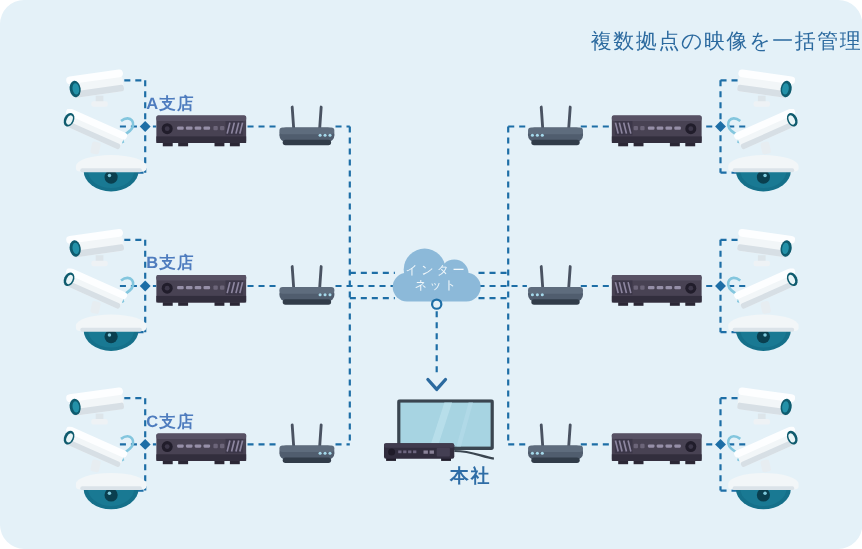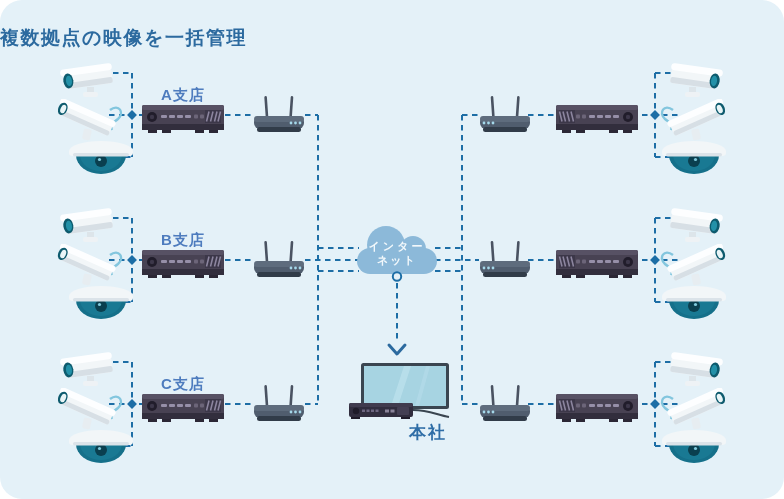--- a/index.html
+++ b/index.html
@@ -3,28 +3,28 @@
 <meta charset="utf-8">
 <style>
   :root{
     --page-bg:#ffffff; --card-bg:#e4f1f8; --line:#1d6ea6; --title:#2c6a9f;
     --site-label:#4e7cbe; --hq-label:#2e6da6; --cloud:#8cb9d9; --cloud-text:#f2f8fb;
   }
   *{margin:0;padding:0;box-sizing:border-box}
   body{font-family:"Liberation Sans",sans-serif;background:var(--page-bg)}
   .stage{position:relative;width:784px;height:499px;background:var(--page-bg);overflow:hidden}
   .card{position:absolute;inset:0;background:var(--card-bg);border-radius:22px}
-  .title{position:absolute;top:25px;left:0;width:784px;text-align:left;
-    font-size:19px;font-weight:700;letter-spacing:1.5px;color:var(--title)}
-  .site-label{position:absolute;width:100px;text-align:center;font-size:15px;
+  .title{position:absolute;top:25px;left:0;width:784px;text-align:right;
+    font-size:19px;font-weight:400;letter-spacing:1.5px;color:var(--title)}
+  .site-label{position:absolute;width:100px;text-align:left;font-size:15px;
     font-weight:700;letter-spacing:1px;color:var(--site-label);line-height:17px;z-index:6}
   .hq-label{position:absolute;top:421px;left:347px;width:100px;text-align:right;
     font-size:17px;font-weight:700;letter-spacing:2px;color:var(--hq-label);z-index:6}
   .cloud-text{position:absolute;top:239px;left:357px;width:80px;text-align:center;z-index:5;
-    color:var(--cloud-text);font-size:11px;font-weight:700;line-height:14px}
+    color:var(--cloud-text);font-size:11px;font-weight:400;line-height:14px}
   .cloud-text .l1{letter-spacing:3px}
   .cloud-text .l2{letter-spacing:2px}
   svg.dev{position:absolute;overflow:visible;z-index:4}
   svg.lines{position:absolute;inset:0;z-index:1}
   svg.cloud-svg{position:absolute;z-index:3}
   svg.arrow-svg{position:absolute;z-index:4}
   .mirror{transform:scaleX(-1)}
   .ln{fill:none;stroke:var(--line);stroke-width:2;stroke-dasharray:5.5 4.5}
   .junction{fill:var(--line)}
   .hub{fill:var(--card-bg);stroke:var(--line);stroke-width:2}

